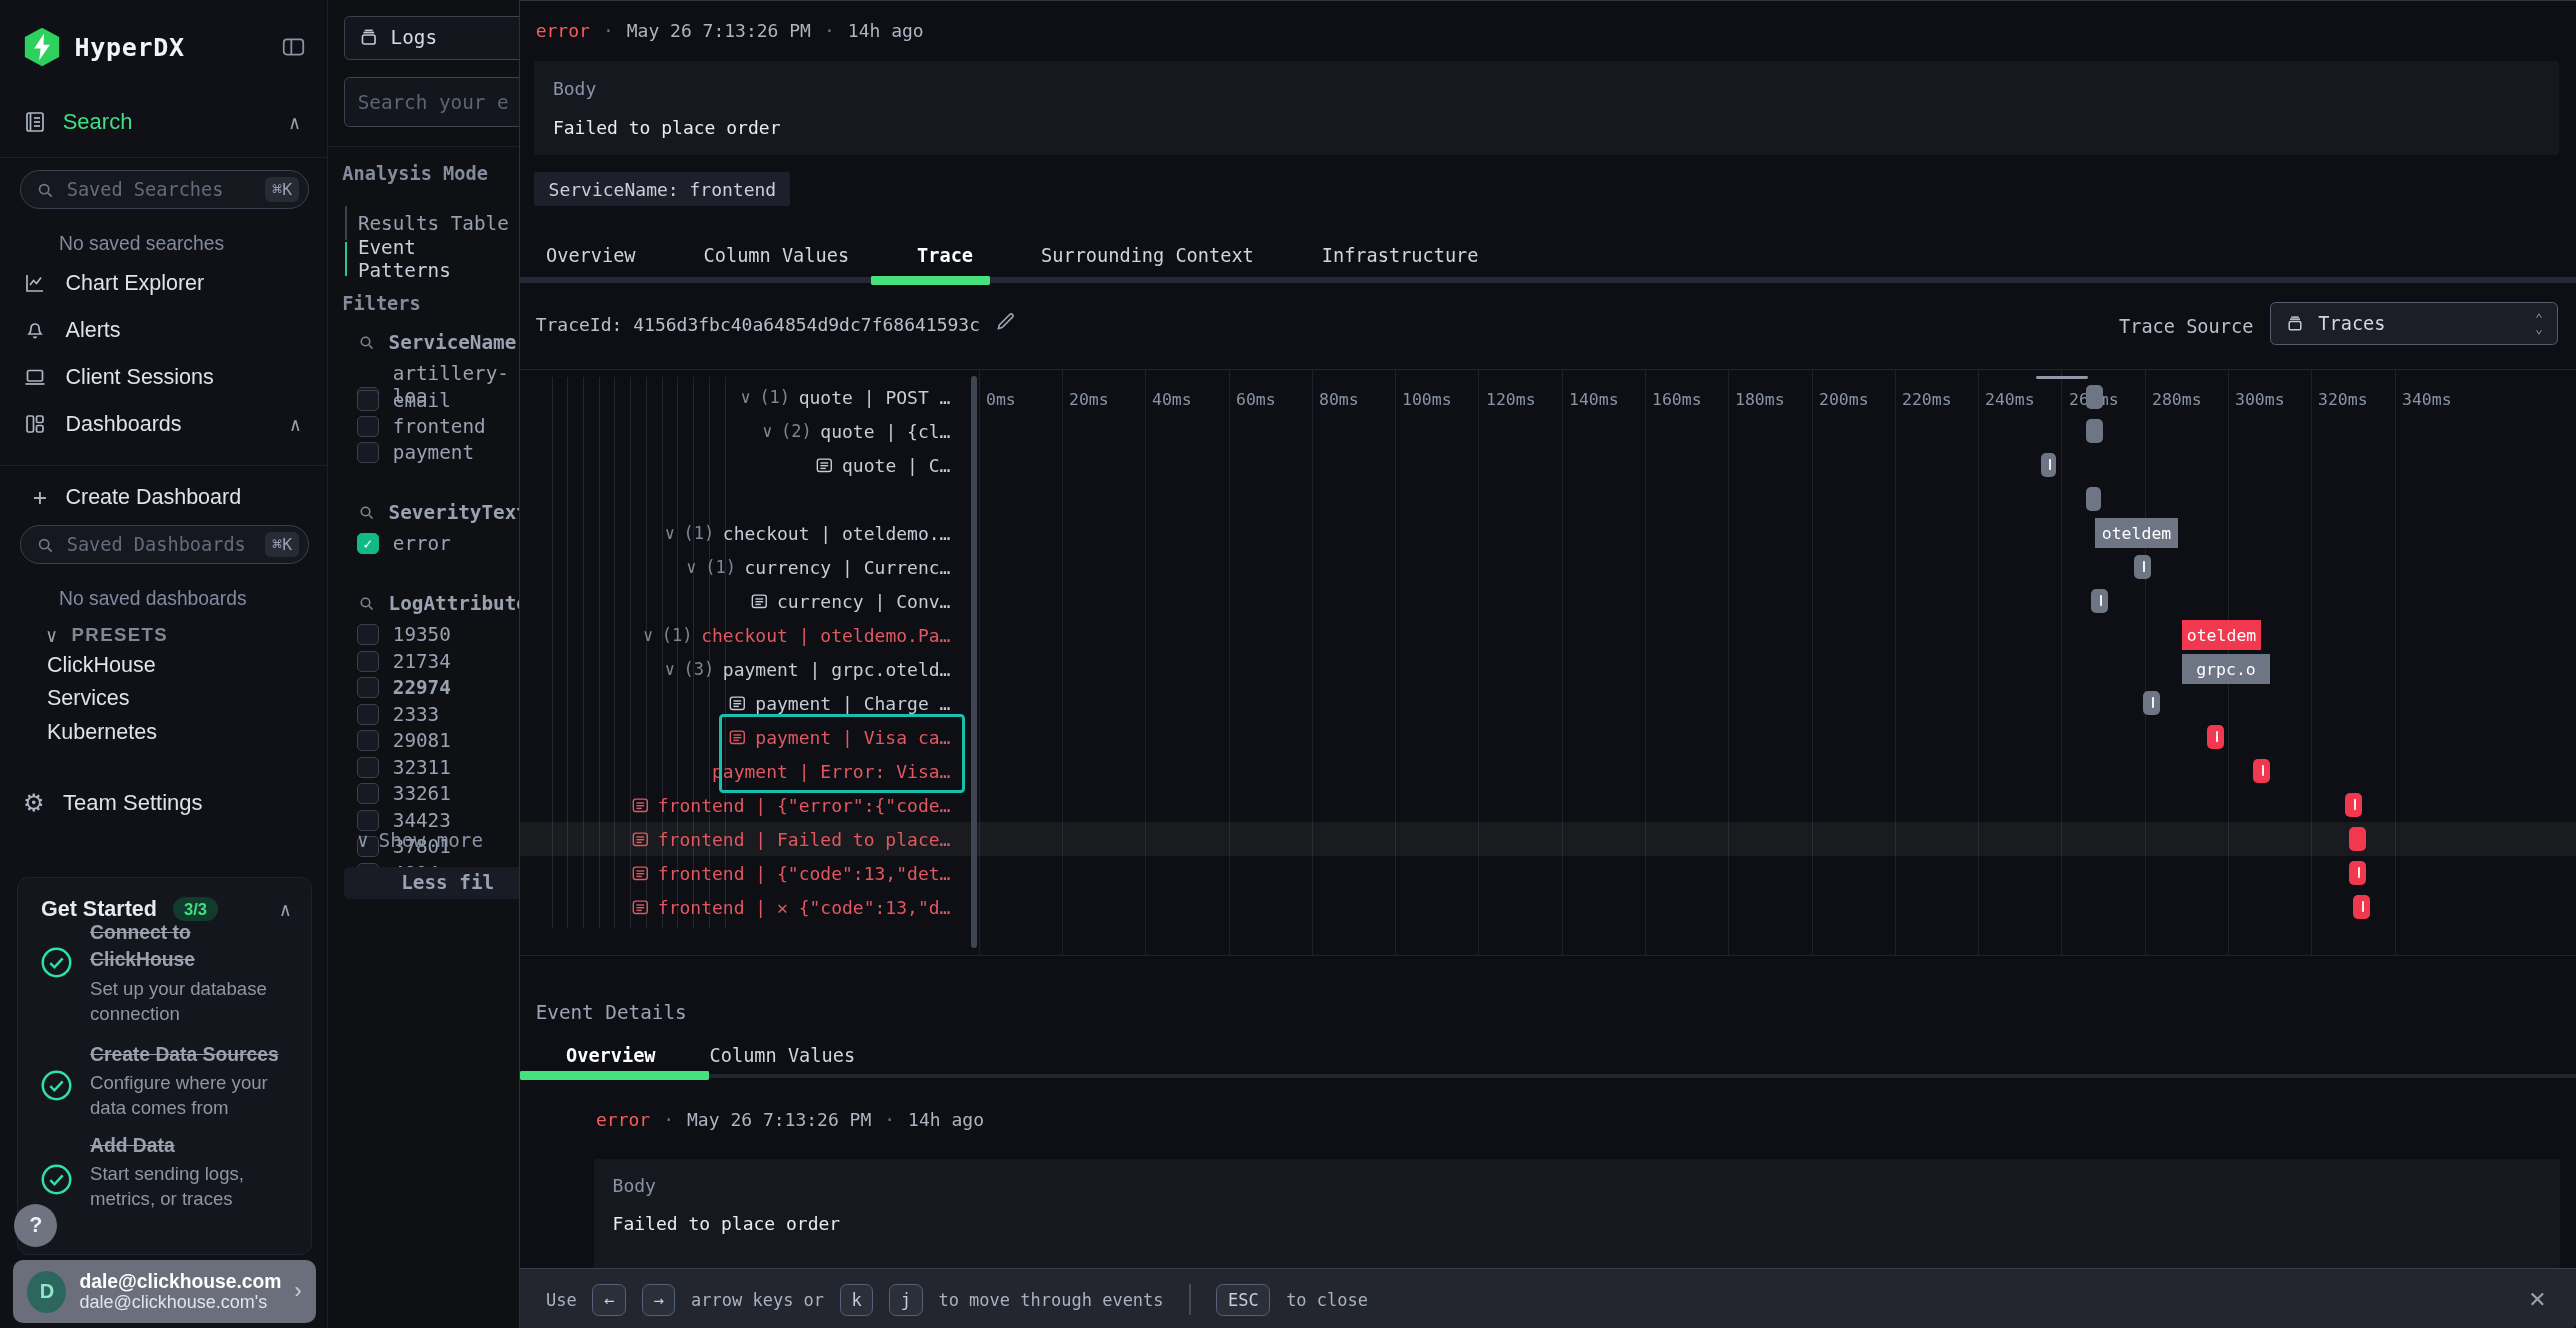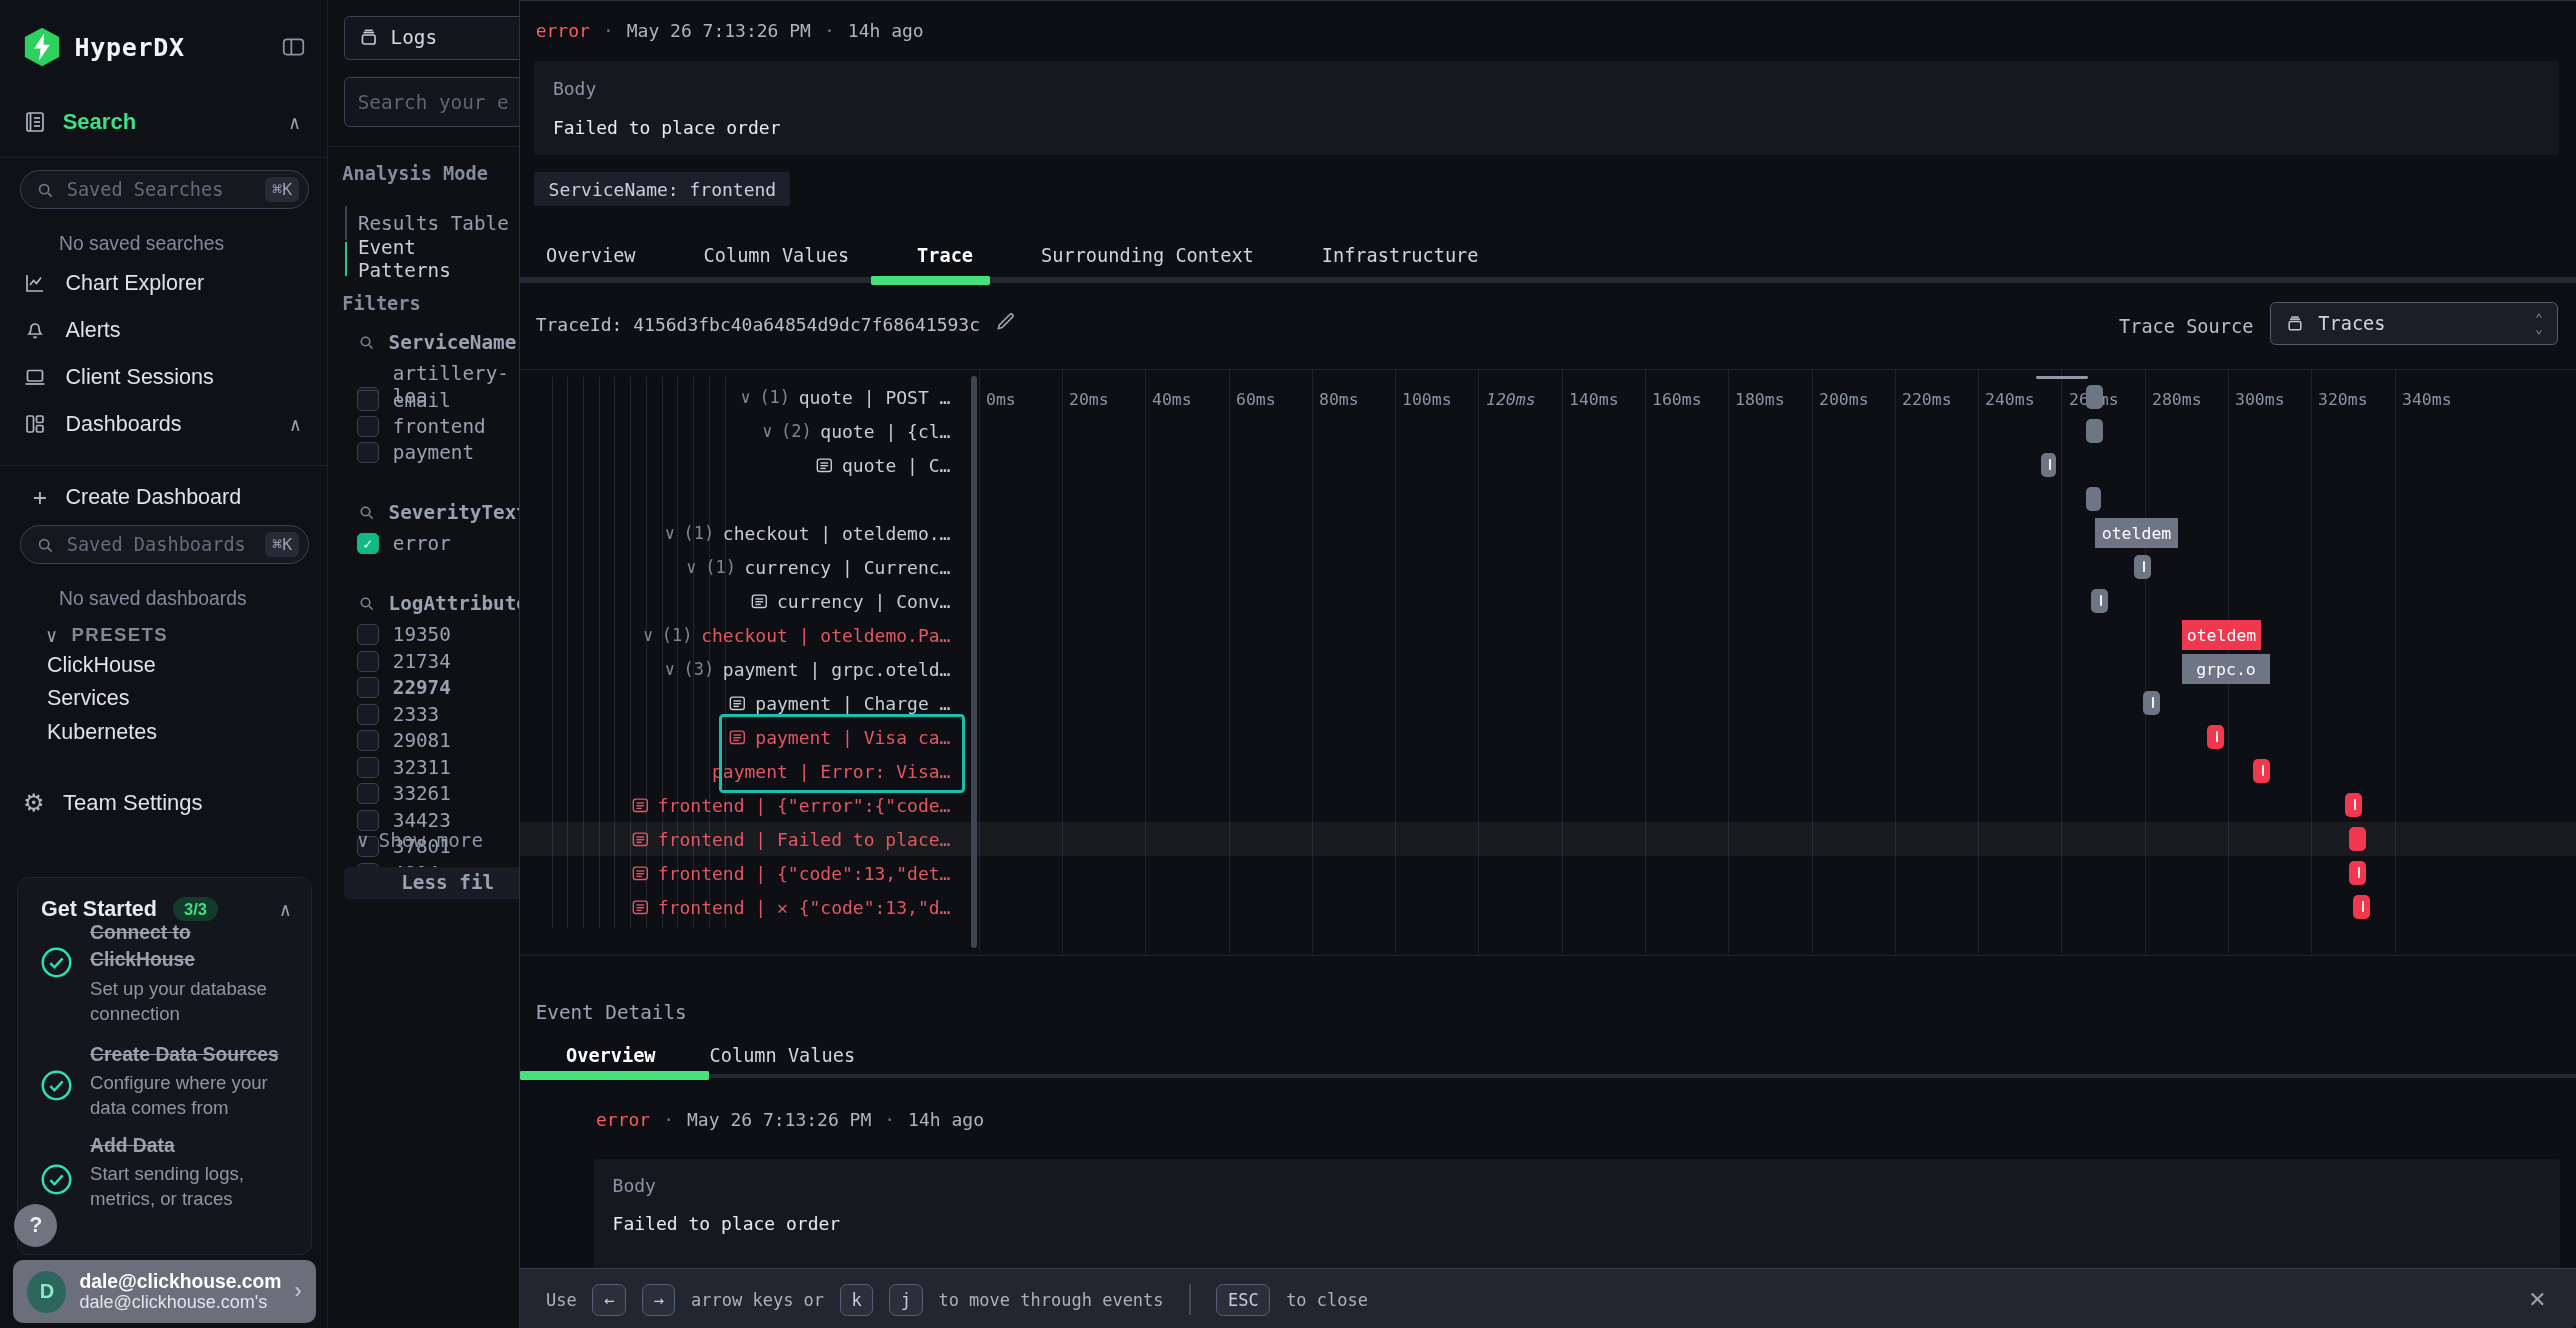--- a/index.html
+++ b/index.html
@@ -10,21 +10,21 @@
 svg{display:block}
 .abs{position:absolute}
 
 
 .sidebar{position:absolute;left:0;top:0;width:328px;height:1328px;background:#0f1117;border-right:0.7px solid #1d212b}
 .hline{position:absolute;left:0;width:328px;height:0.7px;background:#1c202a}
 .logo-row{position:absolute;left:21.5px;top:26px;display:flex;align-items:center;gap:13px;width:286px}
 .brand{font-size:25px;font-weight:bold;color:#f2f4f8;letter-spacing:0.7px}
 .collapse{margin-left:auto;color:#8b93a7}
 .sec-head{position:absolute;left:23px;top:109px;display:flex;align-items:center;gap:15.7px;width:283px}
-.sec-head .lbl{font-size:22px;font-weight:bold;color:#40df85;font-family:"Liberation Sans",sans-serif}
+.sec-head .lbl{font-size:22px;font-weight:normal;color:#40df85;font-family:"Liberation Sans",sans-serif}
 .chev{color:#98a0b0;font-size:18.6px}
 .pill{position:absolute;left:20px;width:289px;height:39px;border:1.4px solid #3a4150;border-radius:20px;
   background:#15181f;display:flex;align-items:center;gap:11.4px;padding:0 8.6px 0 14.3px}
 .pill .ph{font-size:18.6px;color:#646c7c}
 .pill .kbd-badge{margin-left:auto;background:#262b36;border-radius:5.7px;color:#98a0b0;font-size:16.5px;padding:2.9px 7.2px}
 .muted{font-size:19.3px;color:#828aa0;font-family:"Liberation Sans",sans-serif}
 .nav-item{position:absolute;left:0;width:328px;height:40px;display:flex;align-items:center;gap:18.6px;padding-left:23px;cursor:pointer}
 .nav-item .nl{font-size:21.5px;color:#dfe3ea;font-family:"Liberation Sans",sans-serif}
 .nav-item .nv{margin-left:auto;margin-right:27px}
 .preset-item{position:absolute;left:47px;font-size:21.5px;color:#dfe3ea;font-family:"Liberation Sans",sans-serif}
@@ -469,21 +469,21 @@
         <div class="ticklbl" style="left: 549px;">20ms</div>
         <div class="gridline" style="left: 625px;"></div>
         <div class="ticklbl" style="left: 632px;">40ms</div>
         <div class="gridline" style="left: 709px;"></div>
         <div class="ticklbl" style="left: 716px;">60ms</div>
         <div class="gridline" style="left: 792px;"></div>
         <div class="ticklbl" style="left: 799px;">80ms</div>
         <div class="gridline" style="left: 875px;"></div>
         <div class="ticklbl" style="left: 882px;">100ms</div>
         <div class="gridline" style="left: 958px;"></div>
-        <div class="ticklbl" style="left: 966px; font-style: italic;">120ms</div>
+        <div class="ticklbl" style="left: 966px;">120ms</div>
         <div class="gridline" style="left: 1042px;"></div>
         <div class="ticklbl" style="left: 1049px;">140ms</div>
         <div class="gridline" style="left: 1125px;"></div>
         <div class="ticklbl" style="left: 1132px;">160ms</div>
         <div class="gridline" style="left: 1208px;"></div>
         <div class="ticklbl" style="left: 1215px;">180ms</div>
         <div class="gridline" style="left: 1292px;"></div>
         <div class="ticklbl" style="left: 1299px;">200ms</div>
         <div class="gridline" style="left: 1375px;"></div>
         <div class="ticklbl" style="left: 1382px;">220ms</div>

